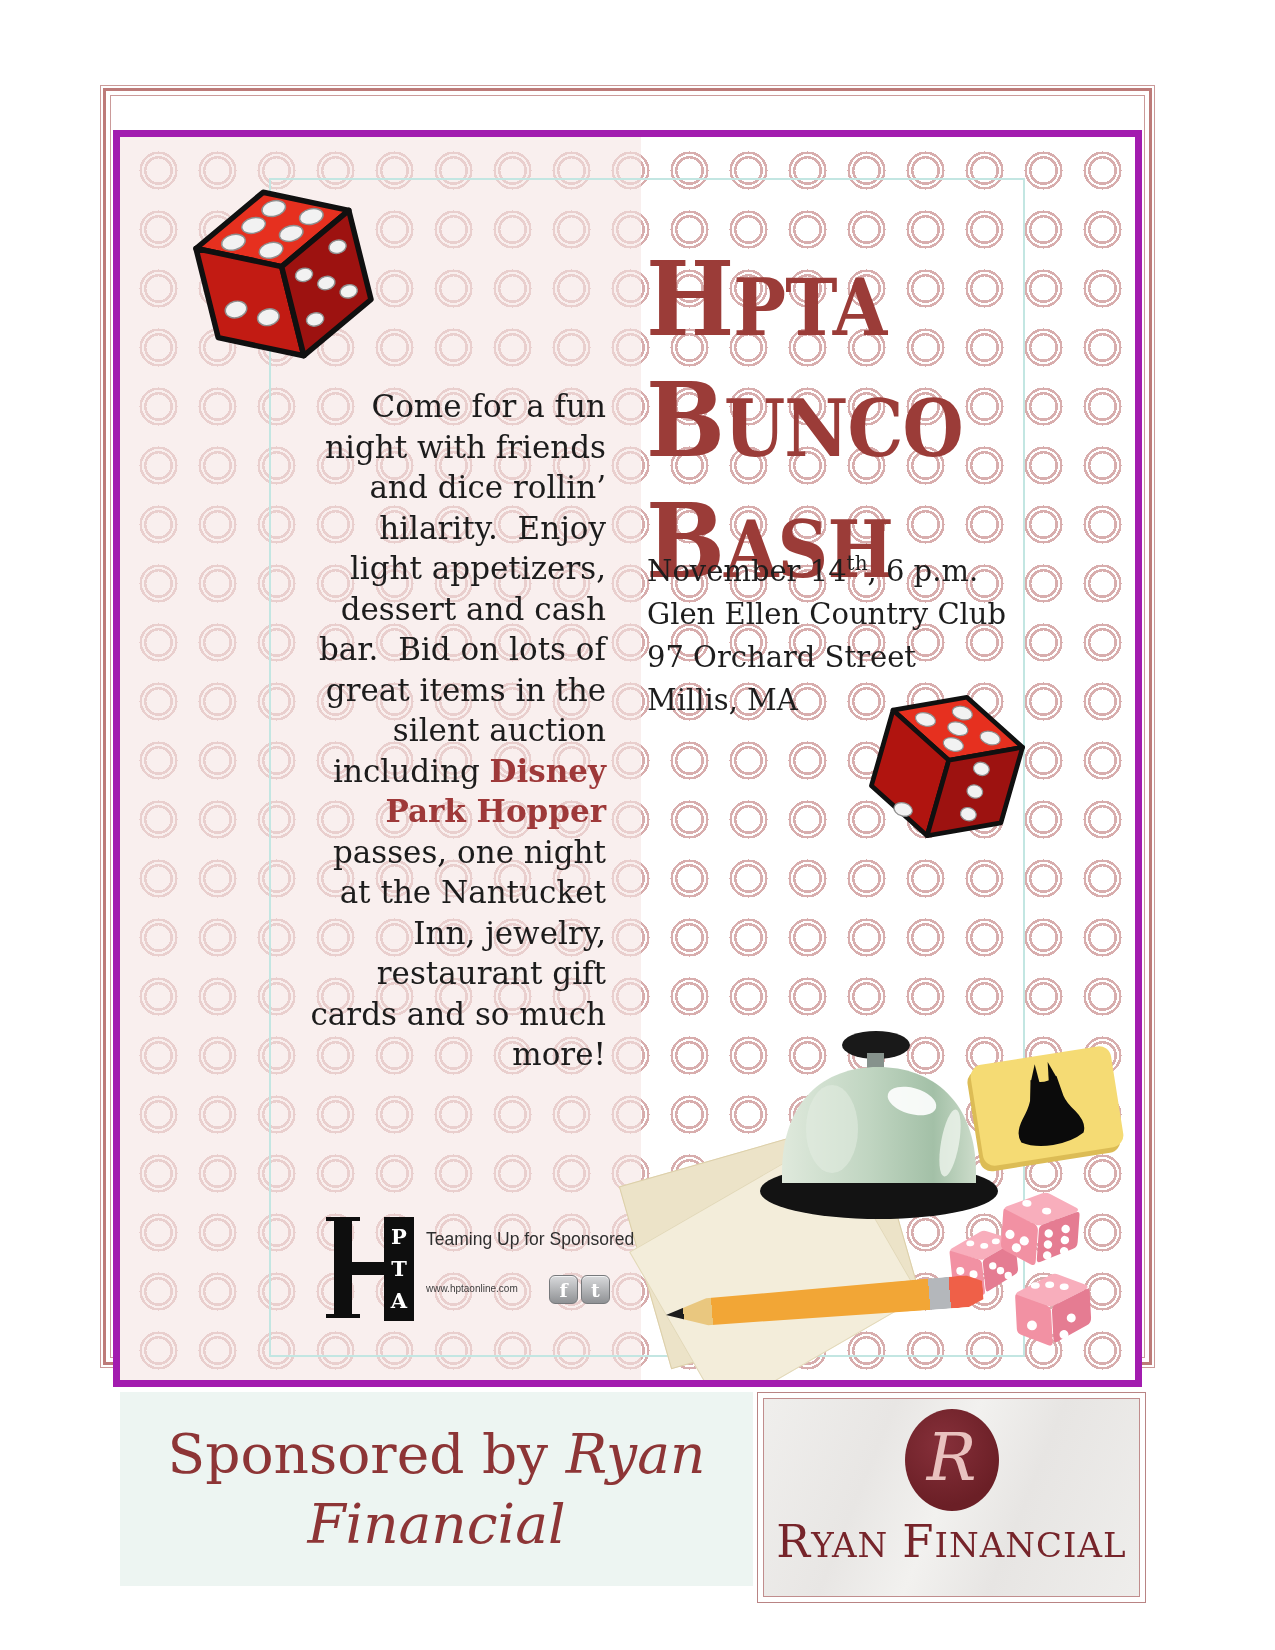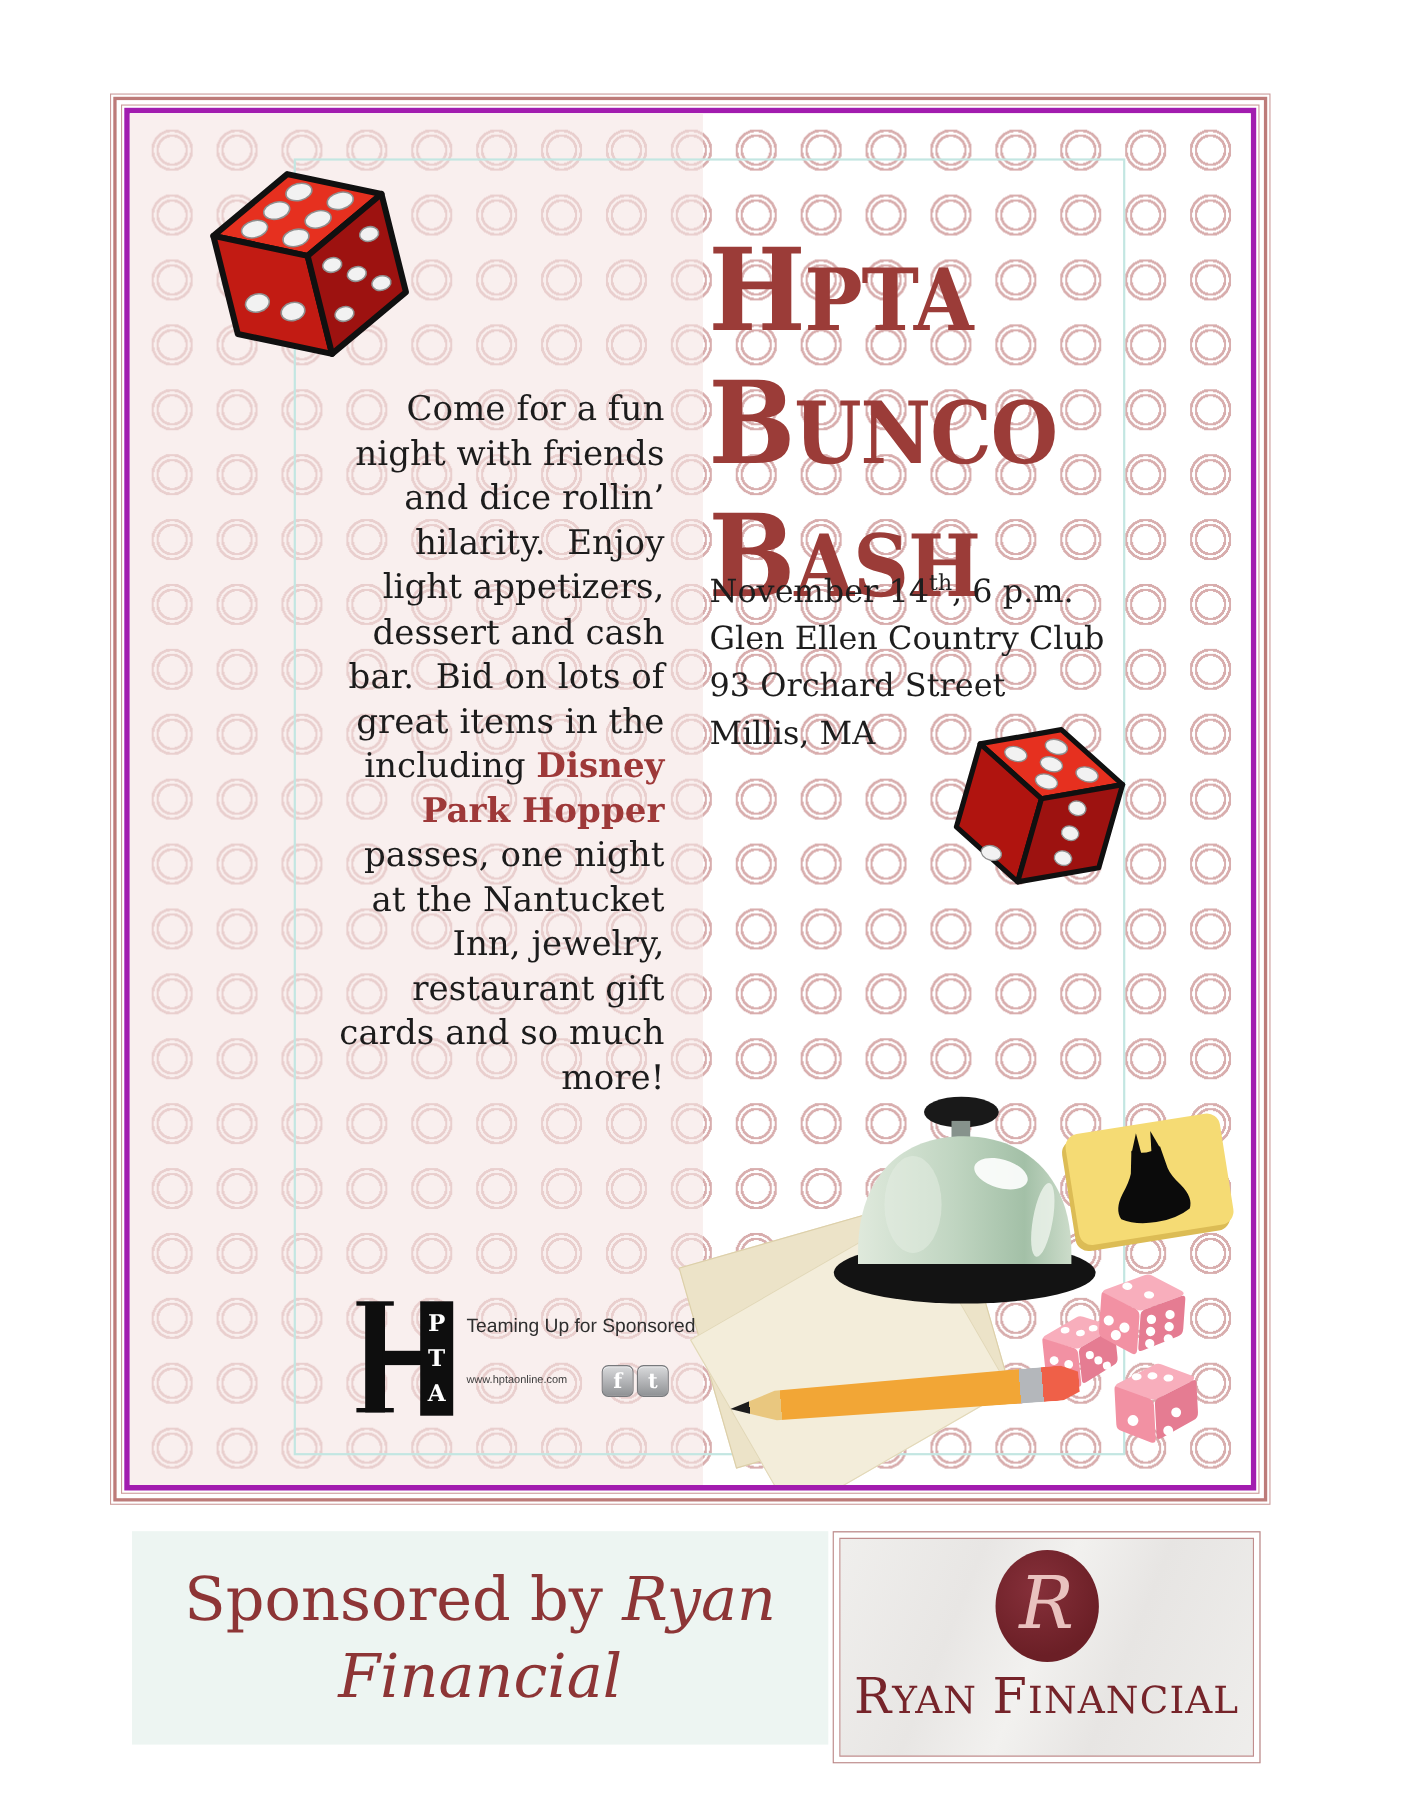--- a/index.html
+++ b/index.html
@@ -4,21 +4,21 @@
 <style>
   html,body{margin:0;padding:0;background:#ffffff;}
   .canvas{position:relative;width:1275px;height:1650px;background:#ffffff;overflow:hidden;
           font-family:"DejaVu Serif", serif;}
 
   
   .flyer{position:absolute;left:100px;top:85px;width:1055px;height:1283px;box-sizing:border-box;
          border:1px solid #cb9a99;padding:2px;}
   .b2{width:100%;height:100%;box-sizing:border-box;border:3px solid #bd7b79;padding:4px;}
   .b3{width:100%;height:100%;box-sizing:border-box;border:1px solid #cb9a99;padding:2px;}
-  .b4{width:100%;height:100%;box-sizing:border-box;border:5px solid #a21caf;}
+  .b4{width:100%;height:100%;box-sizing:border-box;border:7px solid #a21caf;margin-top:32px;}
   .interior{position:relative;width:100%;height:100%;overflow:hidden;background-color:#ffffff;
     background-image:
       radial-gradient(circle, rgba(0,0,0,0) 0 12px, rgba(184,106,106,.55) 12px 14.5px, rgba(0,0,0,0) 14.5px 16.5px, rgba(184,106,106,.55) 16.5px 19px, rgba(0,0,0,0) 19px);
     background-size:59px 59px;background-position:9px 4px;}
 
   .left-panel{position:absolute;left:0;top:0;bottom:0;width:521px;background-color:#f9efee;
     background-image:
       radial-gradient(circle, rgba(0,0,0,0) 0 12px, rgba(196,132,131,.30) 12px 14.5px, rgba(0,0,0,0) 14.5px 16.5px, rgba(196,132,131,.30) 16.5px 19px, rgba(0,0,0,0) 19px);
     background-size:59px 59px;background-position:9px 4px;}
 
@@ -145,33 +145,34 @@
 
         <div class="title">
           <div class="title-line">HPTA</div>
           <div class="title-line">BUNCO</div>
           <div class="title-line">BASH</div>
         </div>
 
         <div class="details">
           <div><span>November 14</span><sup class="sup">th</sup><span>, 6 p.m.</span></div>
           <div>Glen Ellen Country Club</div>
-          <div>93 Orchard Street</div>
+          <div>97 Orchard Street</div>
           <div>Millis, MA</div>
         </div>
 
         <div class="bodycopy">
           <div><span>Come for a fun</span><span class="bhl"></span></div>
           <div><span>night with friends</span><span class="bhl"></span></div>
           <div><span>and dice rollin’</span><span class="bhl"></span></div>
           <div><span>hilarity.&nbsp; Enjoy</span><span class="bhl"></span></div>
           <div><span>light appetizers,</span><span class="bhl"></span></div>
           <div><span>dessert and cash</span><span class="bhl"></span></div>
           <div><span>bar.&nbsp; Bid on lots of</span><span class="bhl"></span></div>
           <div><span>great items in the</span><span class="bhl"></span></div>
+          <div><span>silent auction</span><span class="bhl"></span></div>
           <div><span>including </span><span class="bhl">Disney</span></div>
           <div><span></span><span class="bhl">Park Hopper</span></div>
           <div><span>passes, one night</span><span class="bhl"></span></div>
           <div><span>at the Nantucket</span><span class="bhl"></span></div>
           <div><span>Inn, jewelry,</span><span class="bhl"></span></div>
           <div><span>restaurant gift</span><span class="bhl"></span></div>
           <div><span>cards and so much</span><span class="bhl"></span></div>
           <div><span>more!</span><span class="bhl"></span></div>
         </div>
 

